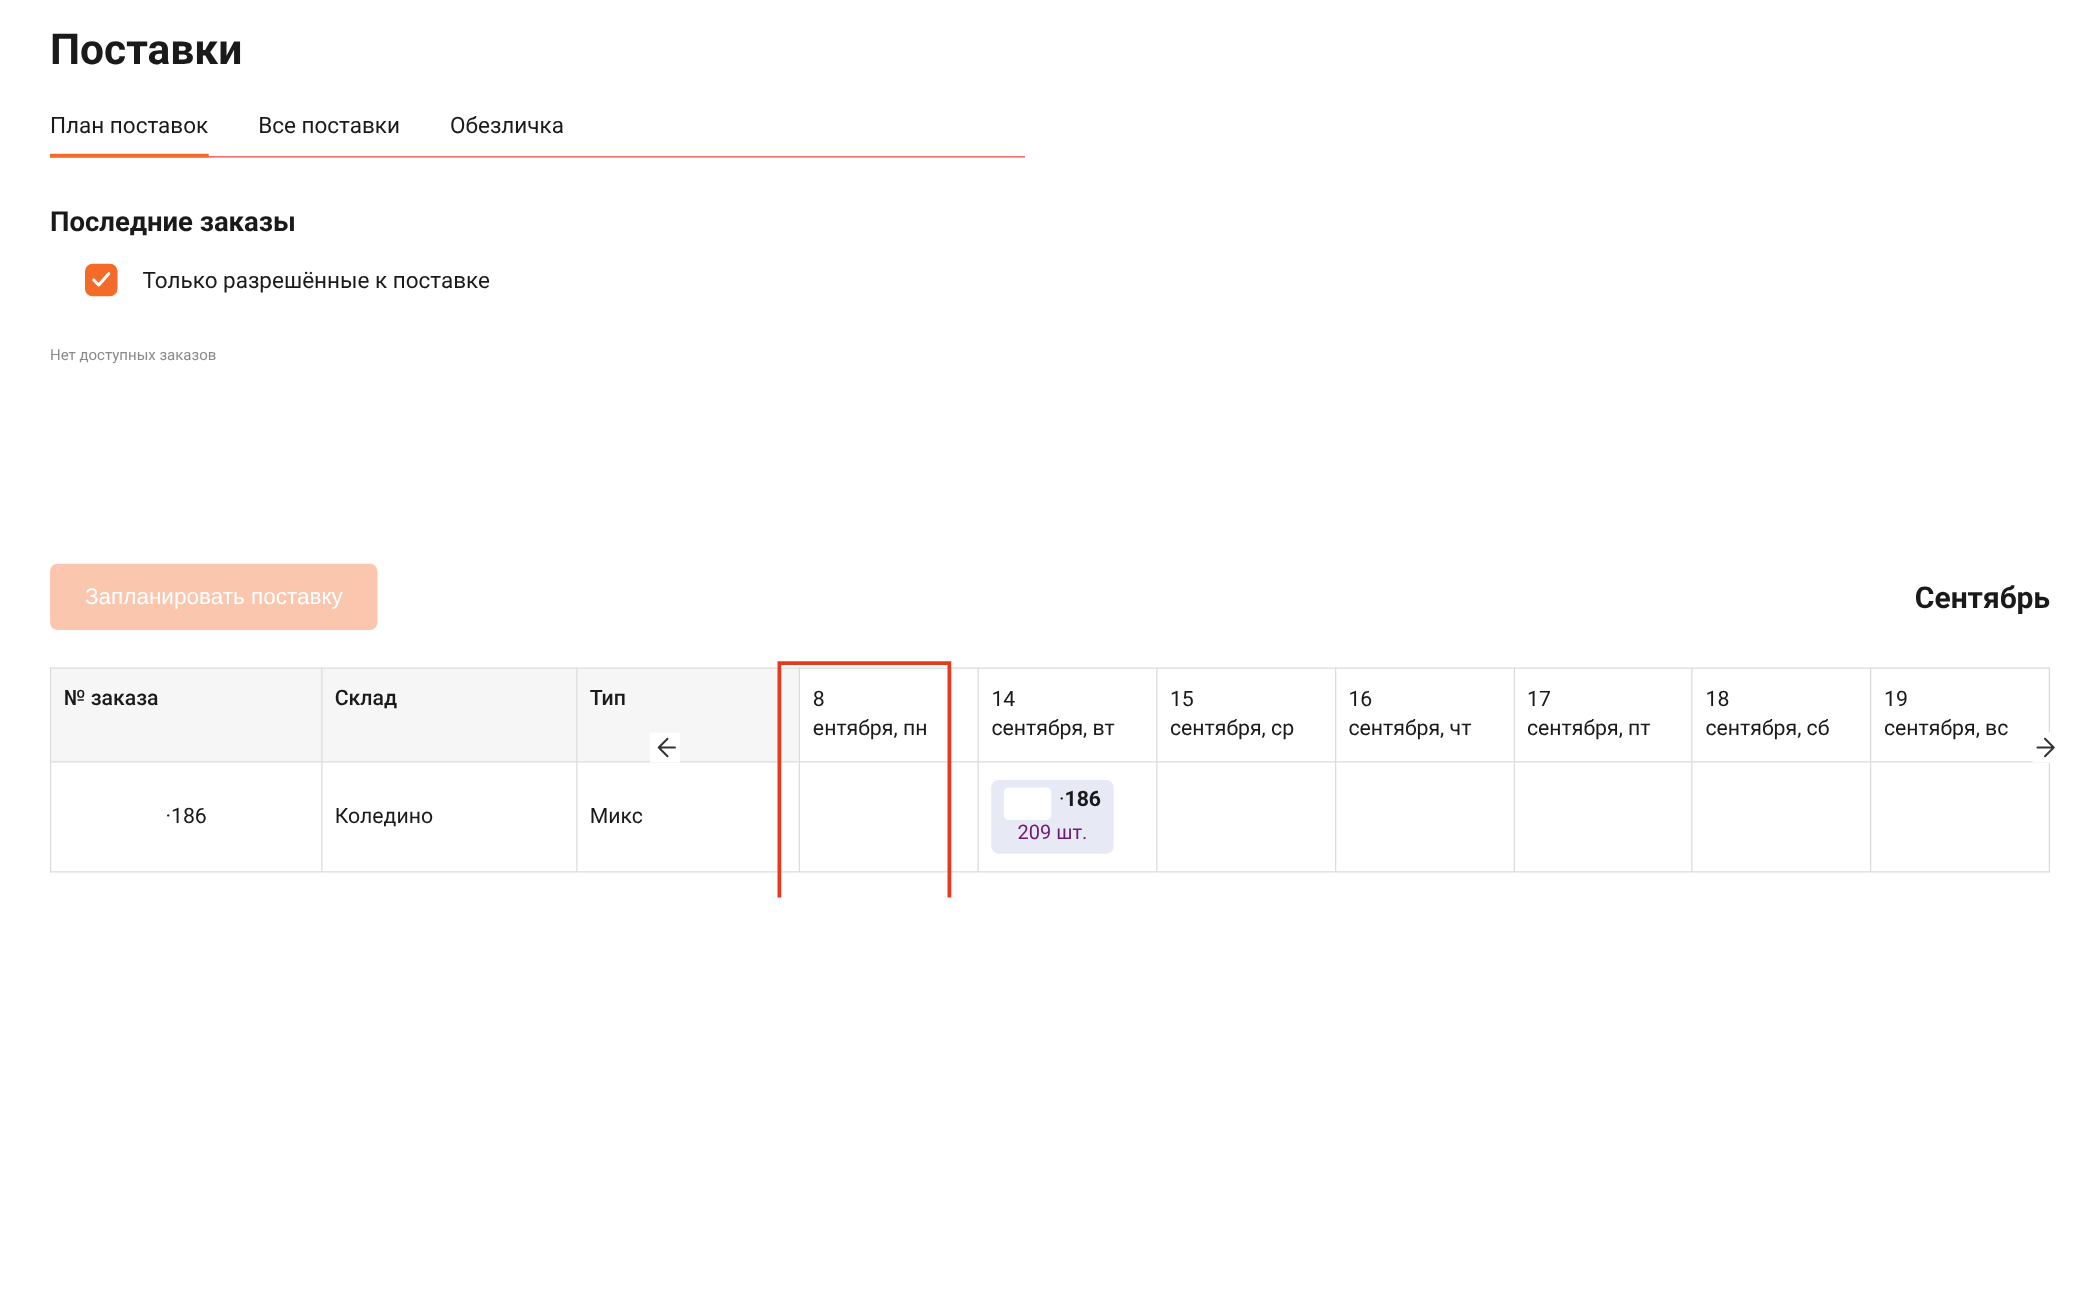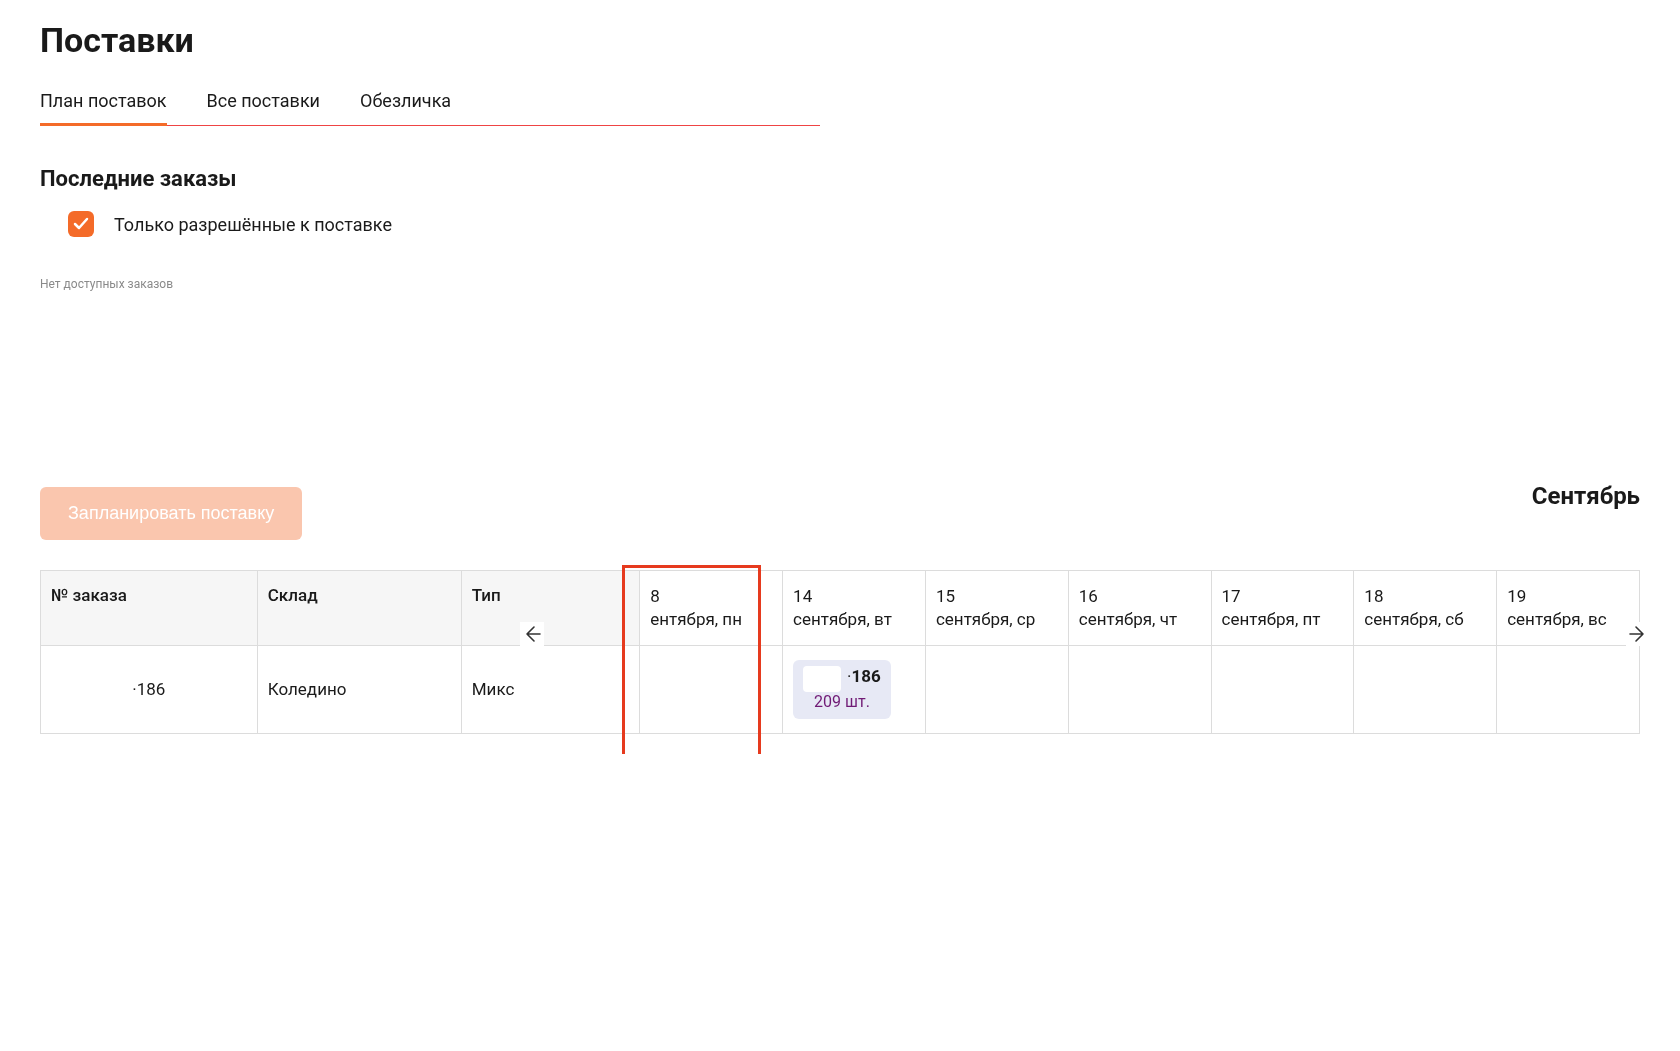--- a/index.html
+++ b/index.html
@@ -8,21 +8,21 @@
     .tabs { display:flex; gap:40px; border-bottom:1px solid #ef4444; width:780px; margin-bottom:40px; }
     .tab { padding:10px 0 12px 0; font-size:18px; cursor:pointer; color:#1a1a1a; }
     .tab.active { border-bottom:3px solid #f46b29; margin-bottom:-1px; }
     .section-title { font-size:22px; font-weight:700; margin-bottom:20px; }
     .checkbox-row { display:flex; align-items:center; gap:20px; margin-bottom:40px;margin-left:28px; }
     .checkbox { width:26px; height:26px; border-radius:6px; background:#f46b29; display:flex; align-items:center; justify-content:center; cursor:pointer; }
     .checkbox svg { width:16px; height:16px; }
     .checkbox-label { font-size:18px; }
     .empty-msg { font-size:12px; color:#8a8a8a; margin-bottom:160px; }
     .plan-bar { display:flex; align-items:center; justify-content:space-between; margin-bottom:30px; }
-    .plan-btn { background:#fac6ae; color:#fff; font-size:18px; font-weight:500; padding:16px 28px; border:none; border-radius:6px; cursor:pointer;margin-top:36px; }
+    .plan-btn { background:#fac6ae; color:#fff; font-size:18px; font-weight:500; padding:16px 28px; border:none; border-radius:6px; cursor:pointer; }
     .month-label { font-size:24px; font-weight:700; }
     .table-wrap { position:relative; }
     .nav-arrow { position:absolute; top:52px; width:24px; height:24px; display:flex; align-items:center; justify-content:center; cursor:pointer; font-size:20px; color:#444; background:#fff; }
     .nav-arrow.left { left:480px; }
     .nav-arrow.right { right:-10px; }
     table { border-collapse:collapse; width:100%; table-layout:fixed; }
     th, td { border:1px solid #dcdcdc; padding:14px 10px; text-align:left; font-size:17px; vertical-align:top; }
     th { background:#f6f6f6; font-weight:500; }
     th.date-col { background:#fff; font-weight:400; line-height:1.35; }
     .col-order{width:170px;} .col-sklad{width:160px;} .col-type{width:140px;}

